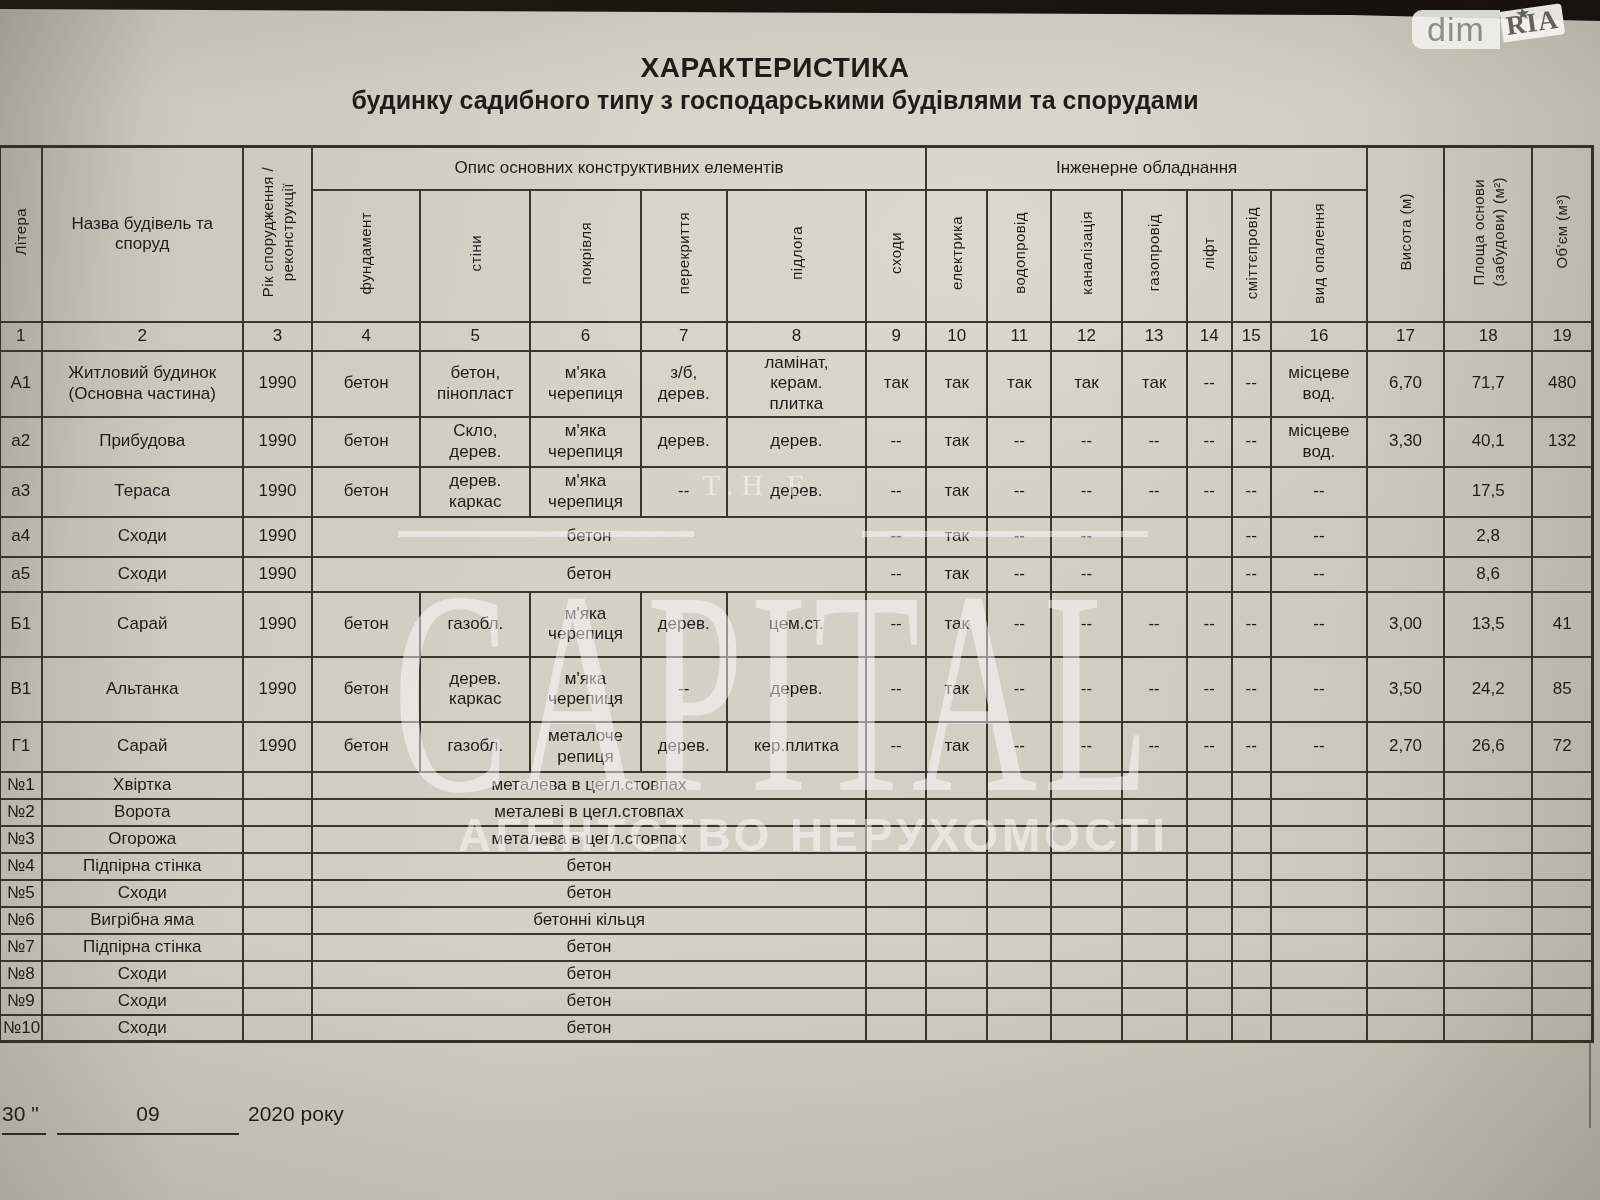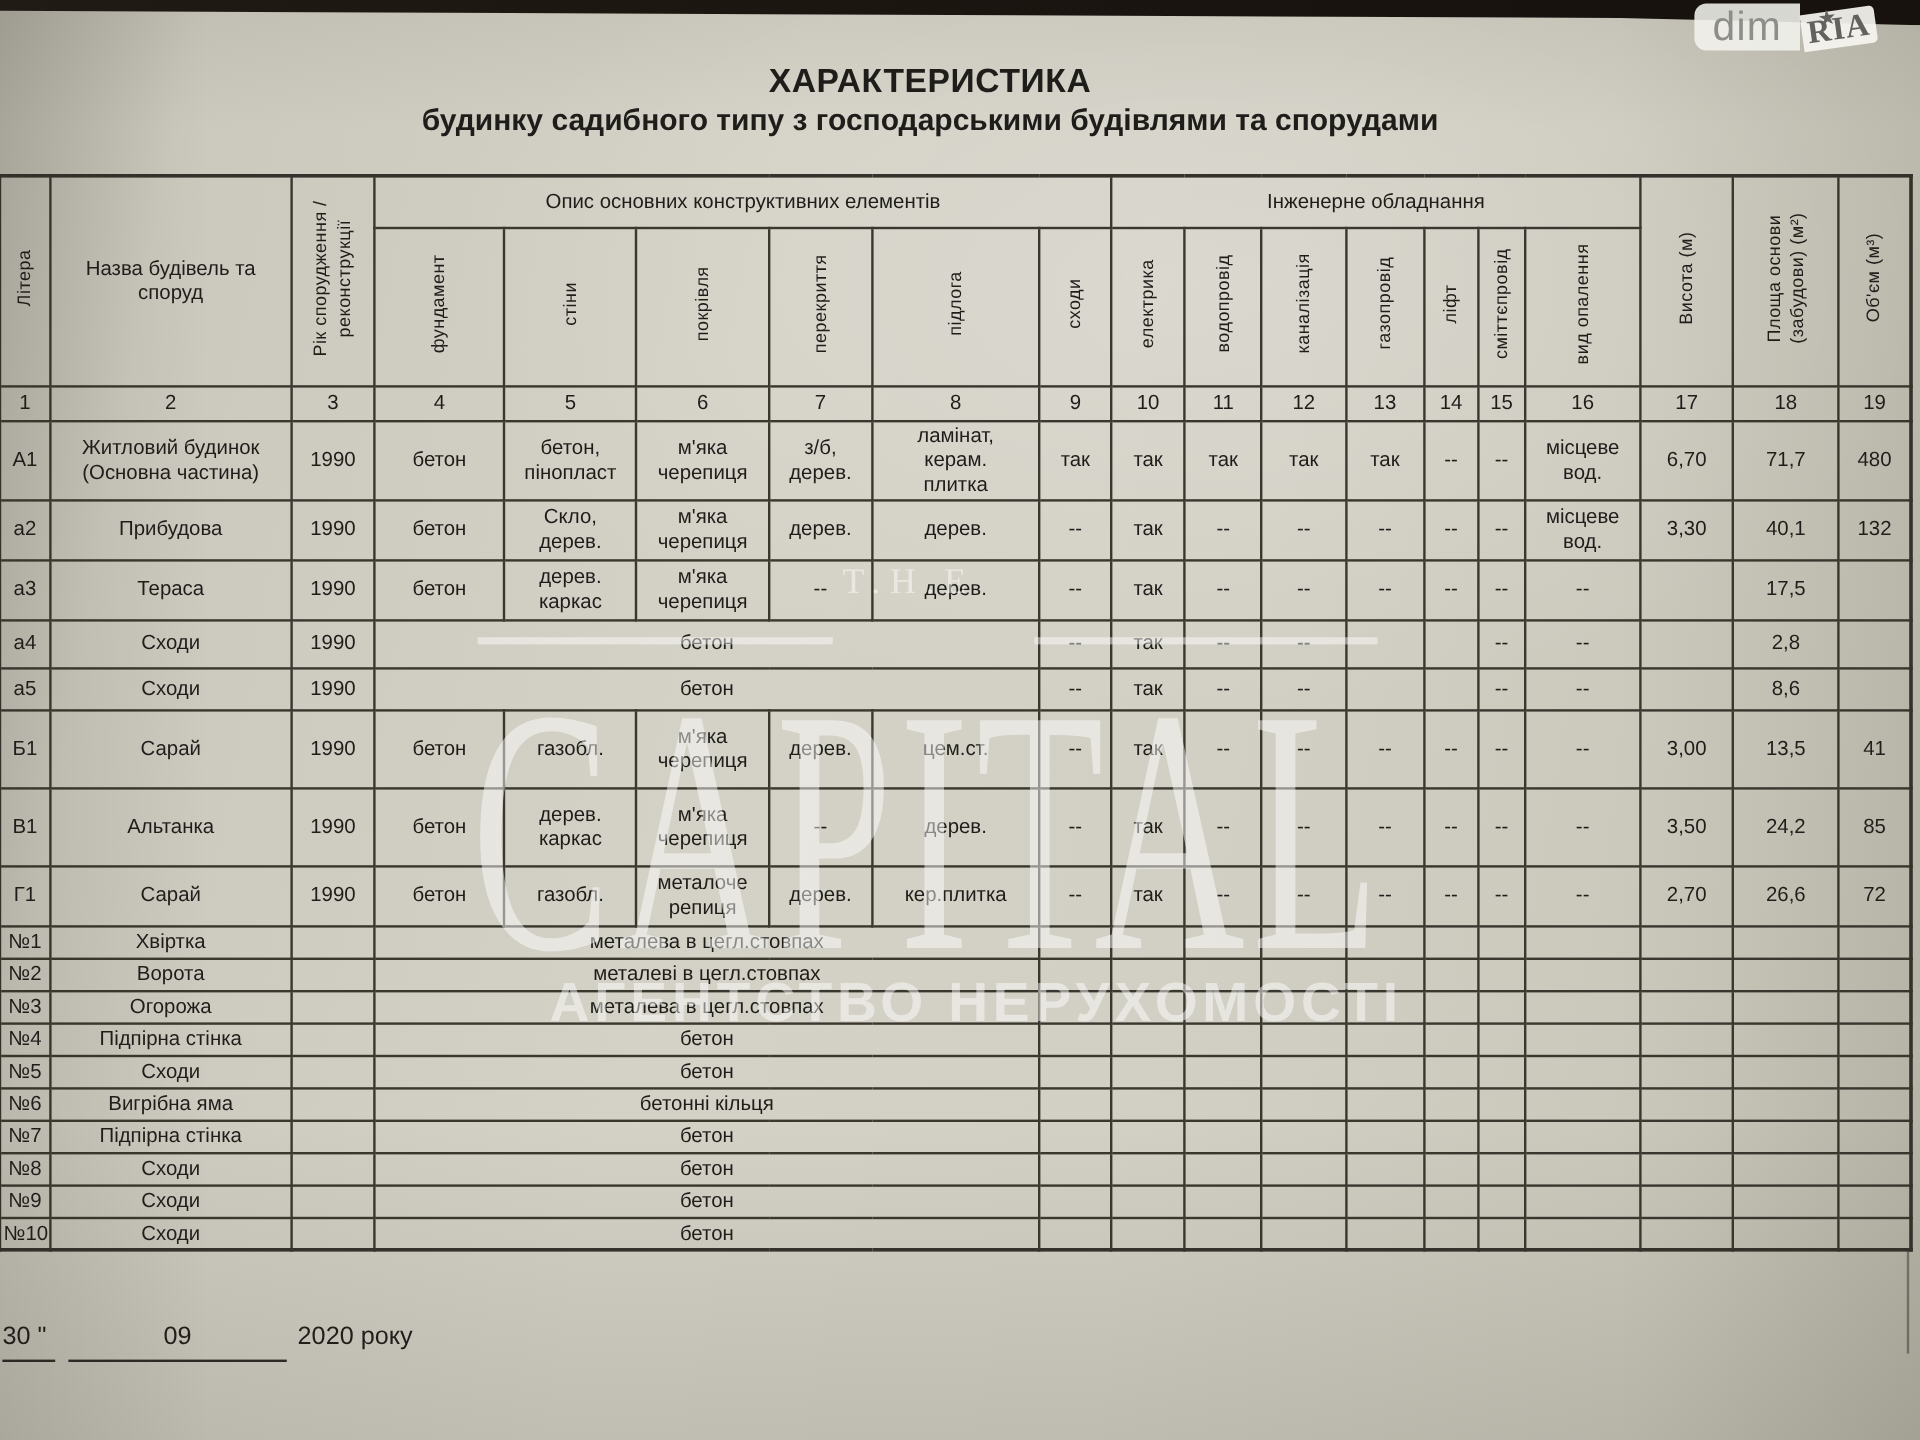--- a/index.html
+++ b/index.html
@@ -26,21 +26,21 @@
   .vignette {
     position: absolute; inset: 0; z-index: 55; pointer-events: none;
     background:
       linear-gradient(to right, rgba(40,35,25,0.10), rgba(0,0,0,0) 11%, rgba(0,0,0,0) 84%, rgba(45,40,30,0.08)),
       linear-gradient(to bottom, rgba(30,25,18,0.06), rgba(0,0,0,0) 9%, rgba(0,0,0,0) 78%, rgba(50,45,35,0.12));
   }
 
   
   .logo {
     position: absolute; left: 1412px; top: 10px; height: 32px; z-index: 60;
-    display: flex; align-items: flex-end;
+    display: flex; align-items: flex-start;
   }
   .logo-dim {
     width: 88px; background: rgba(243,242,238,0.88);
     border-radius: 10px 0 0 10px;
     display: flex; align-items: center; justify-content: center;
     font-size: 34px; color: #8d8d8a; letter-spacing: 1px;
   }
   .logo-ria {
     width: 62px; background: rgba(245,244,240,0.93);
     border-radius: 0 4px 4px 0;

